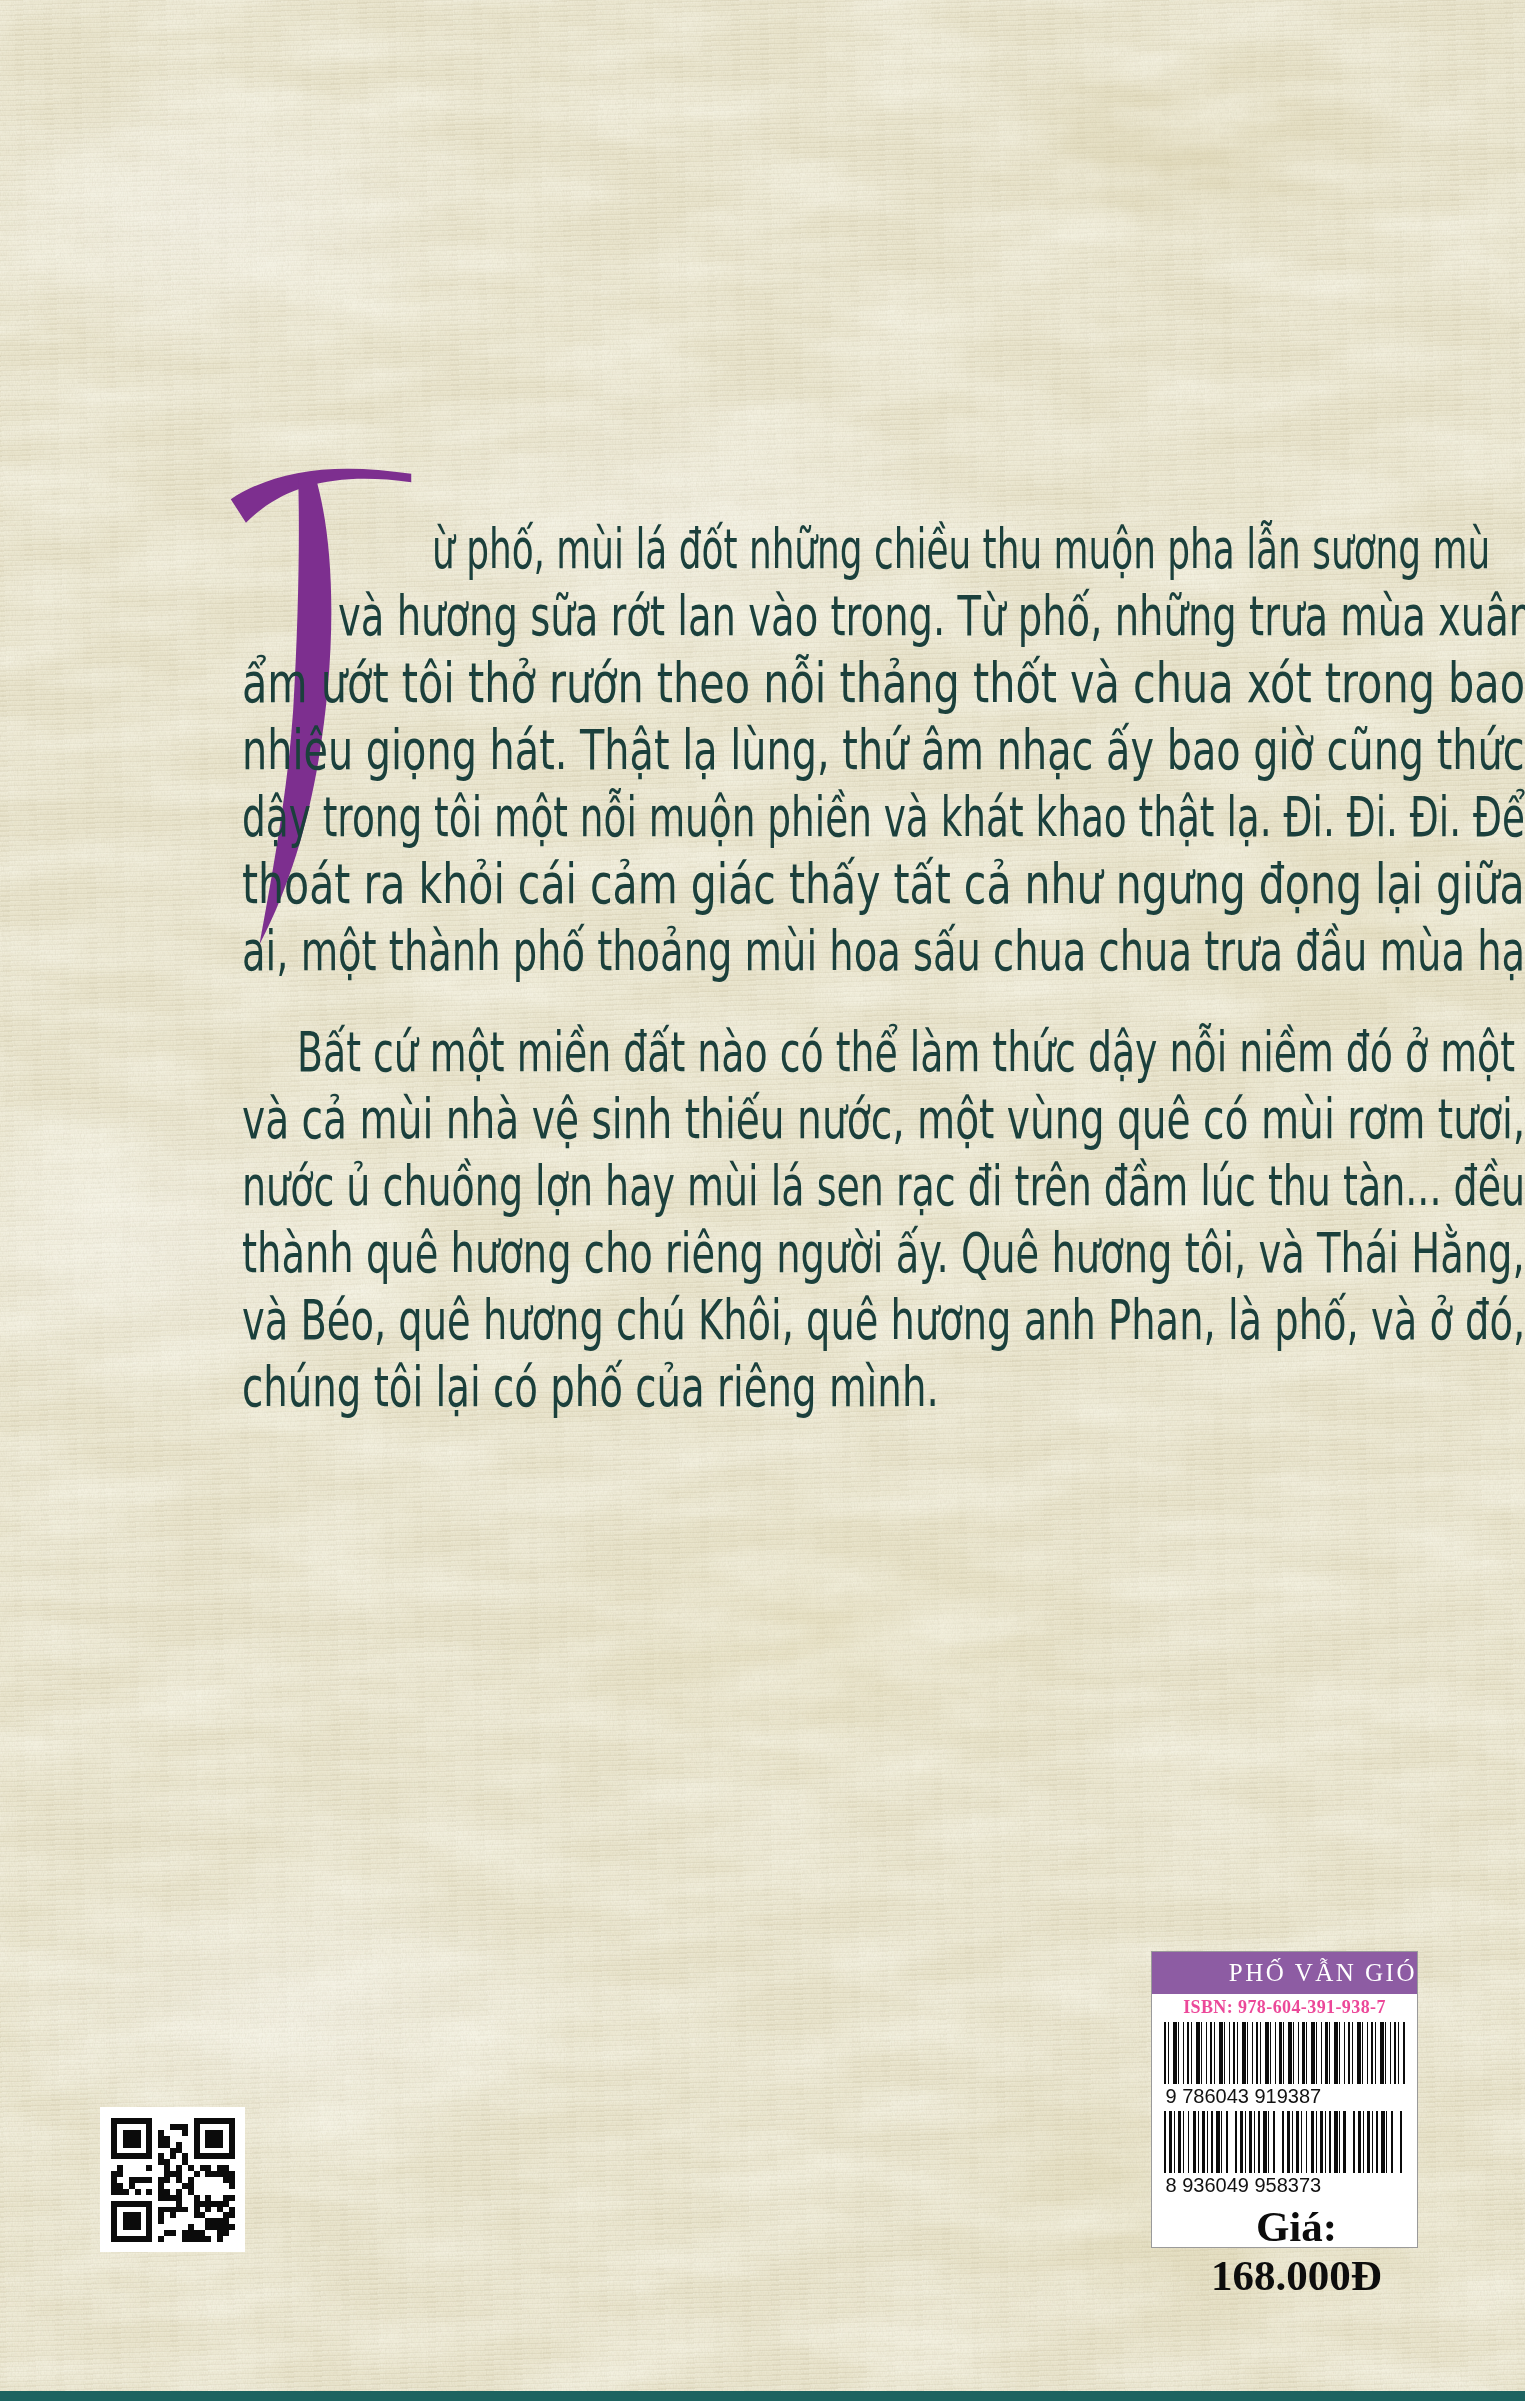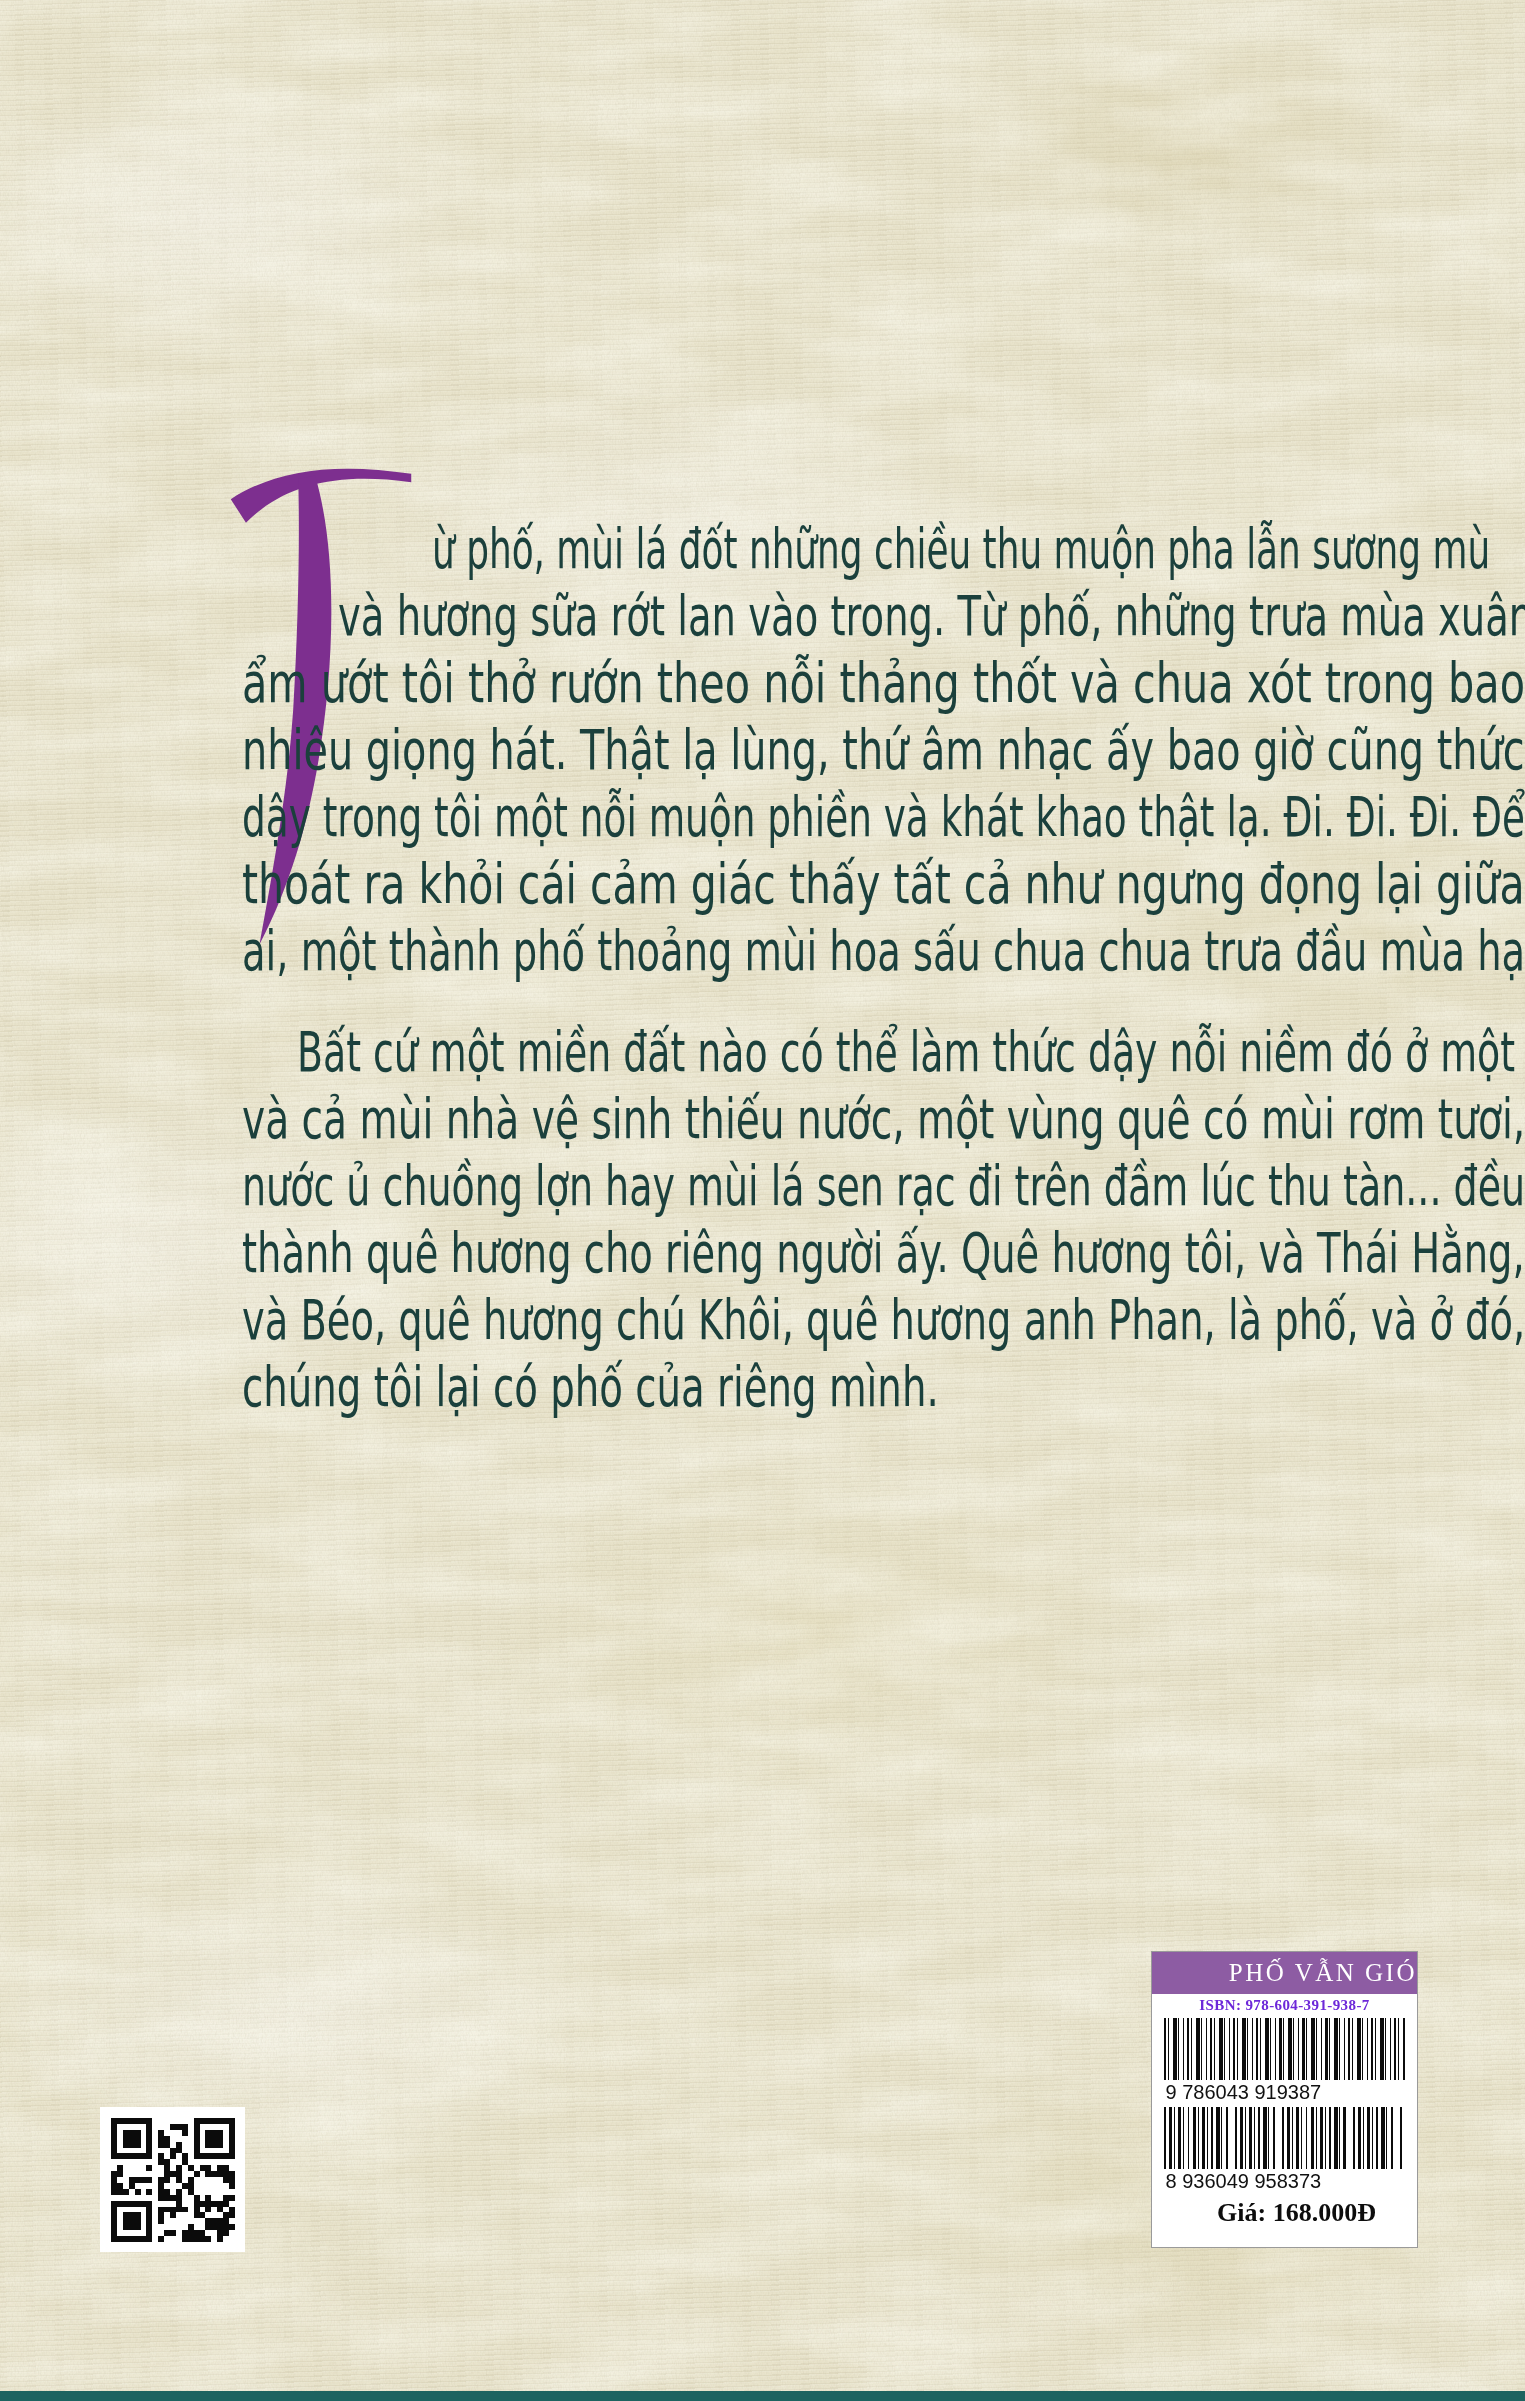--- a/index.html
+++ b/index.html
@@ -29,41 +29,41 @@
   .para-gap{margin-top:34px;}
   
   .dropcap{position:absolute; left:224px; top:457px;}
   
   .label-box{
     position:absolute; left:1151px; top:1951px; width:267px; height:297px;
     background:#ffffff; border:0.8px solid #9a9a9a; box-sizing:border-box;
     font-family:"Liberation Serif", serif; text-align:center;
   }
   .label-header{height:42px; line-height:42px; color:#ffffff; font-size:25px; letter-spacing:2.5px;text-align:right;}
-  .isbn{margin-top:3.4px; font-size:15px; color:#6d28d9; font-weight:bold; letter-spacing:0.4px;}
+  .isbn{margin-top:3.4px; font-size:18px; color:#ec4899; font-weight:bold; letter-spacing:0.4px;}
   .barcode{margin:3.4px 11.8px 0 11.8px;}
   .bars{height:62px; background:
       repeating-linear-gradient(90deg,
         #0b0b0b 0 2.5px,  #fff 2.5px 4.2px,
         #0b0b0b 4.2px 5px, #fff 5px 9.3px,
         #0b0b0b 9.3px 12.7px, #fff 12.7px 14.3px,
         #0b0b0b 14.3px 15px, #fff 15px 18.6px,
         #0b0b0b 18.6px 20px, #fff 20px 23px);
   }
   .bars.alt{background:
       repeating-linear-gradient(90deg,
         #0b0b0b 0 1.7px,  #fff 1.7px 5px,
         #0b0b0b 5px 8.4px, #fff 8.4px 10px,
         #0b0b0b 10px 11px, #fff 11px 14.3px,
         #0b0b0b 14.3px 17px, #fff 17px 19.4px,
         #0b0b0b 19.4px 20px, #fff 20px 23.6px);
   }
   .digits{font-family:Liberation Sans, sans-serif; font-size:20px; color:#111;
           display:flex; justify-content:space-between; padding:0 1.7px; margin-top:0.8px;}
-  .price{margin-top:5px; font-size:26px; font-weight:bold; color:#0d0d0d;padding-left:24px;}
+  .price{margin-top:5px; font-size:43px; font-weight:bold; color:#0d0d0d;padding-left:24px;}
   
   .qr{position:absolute; left:100px; top:2107px; width:145px; height:145px; background:#ffffff;
       display:flex; align-items:center; justify-content:center;}
   
   .bottom-bar{position:absolute; left:0; bottom:0; width:100%; height:10px; background:#1d6360;}
 </style>
 </head>
 <body>
 
 <div class="page">

